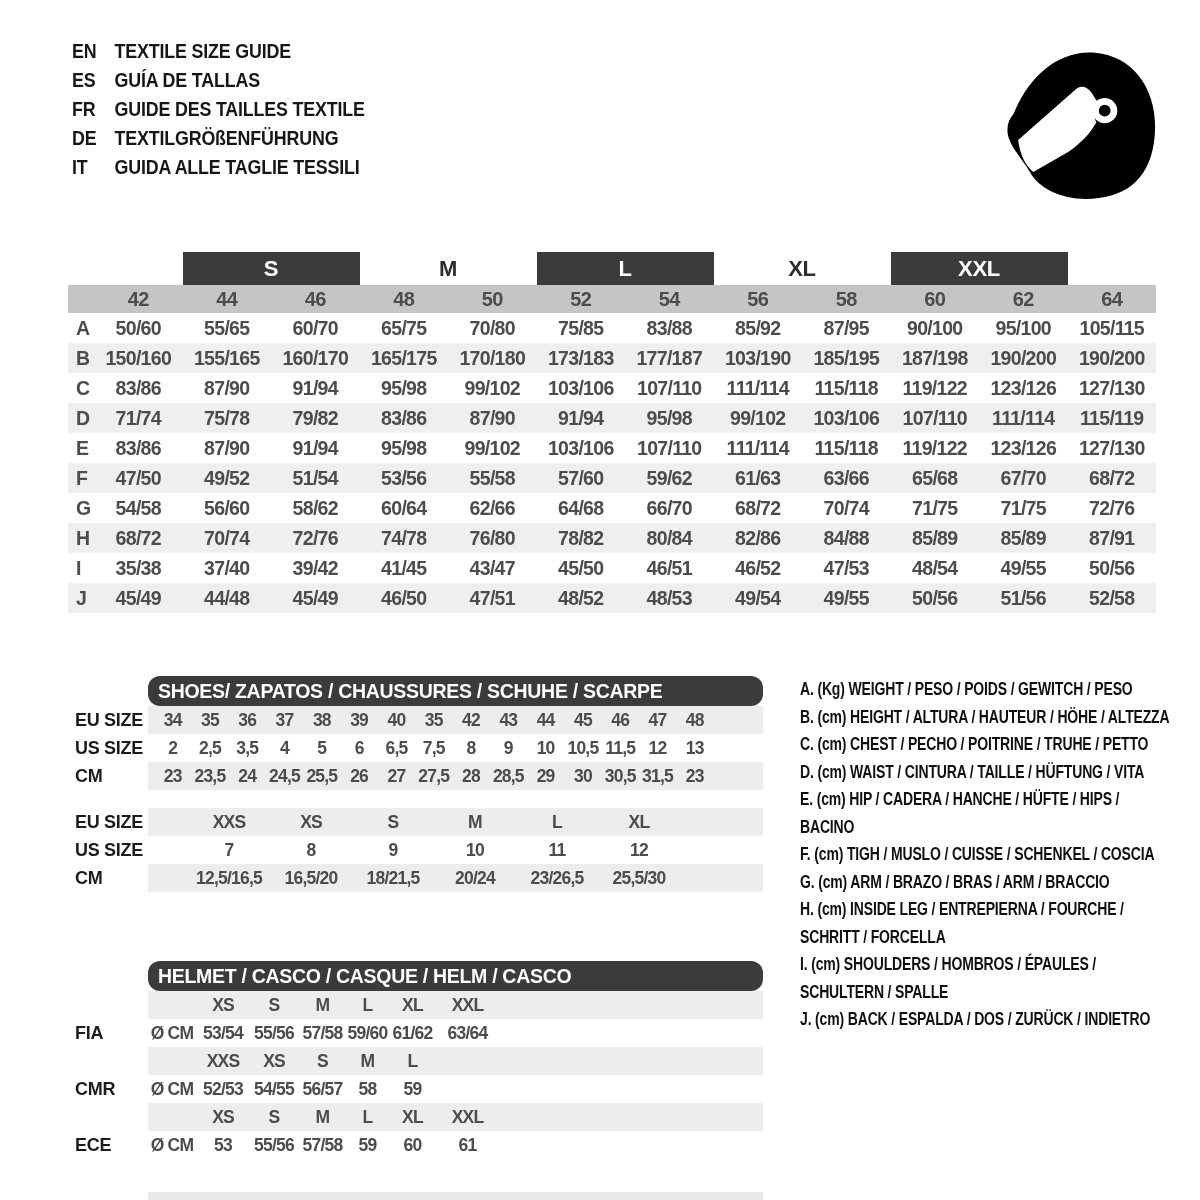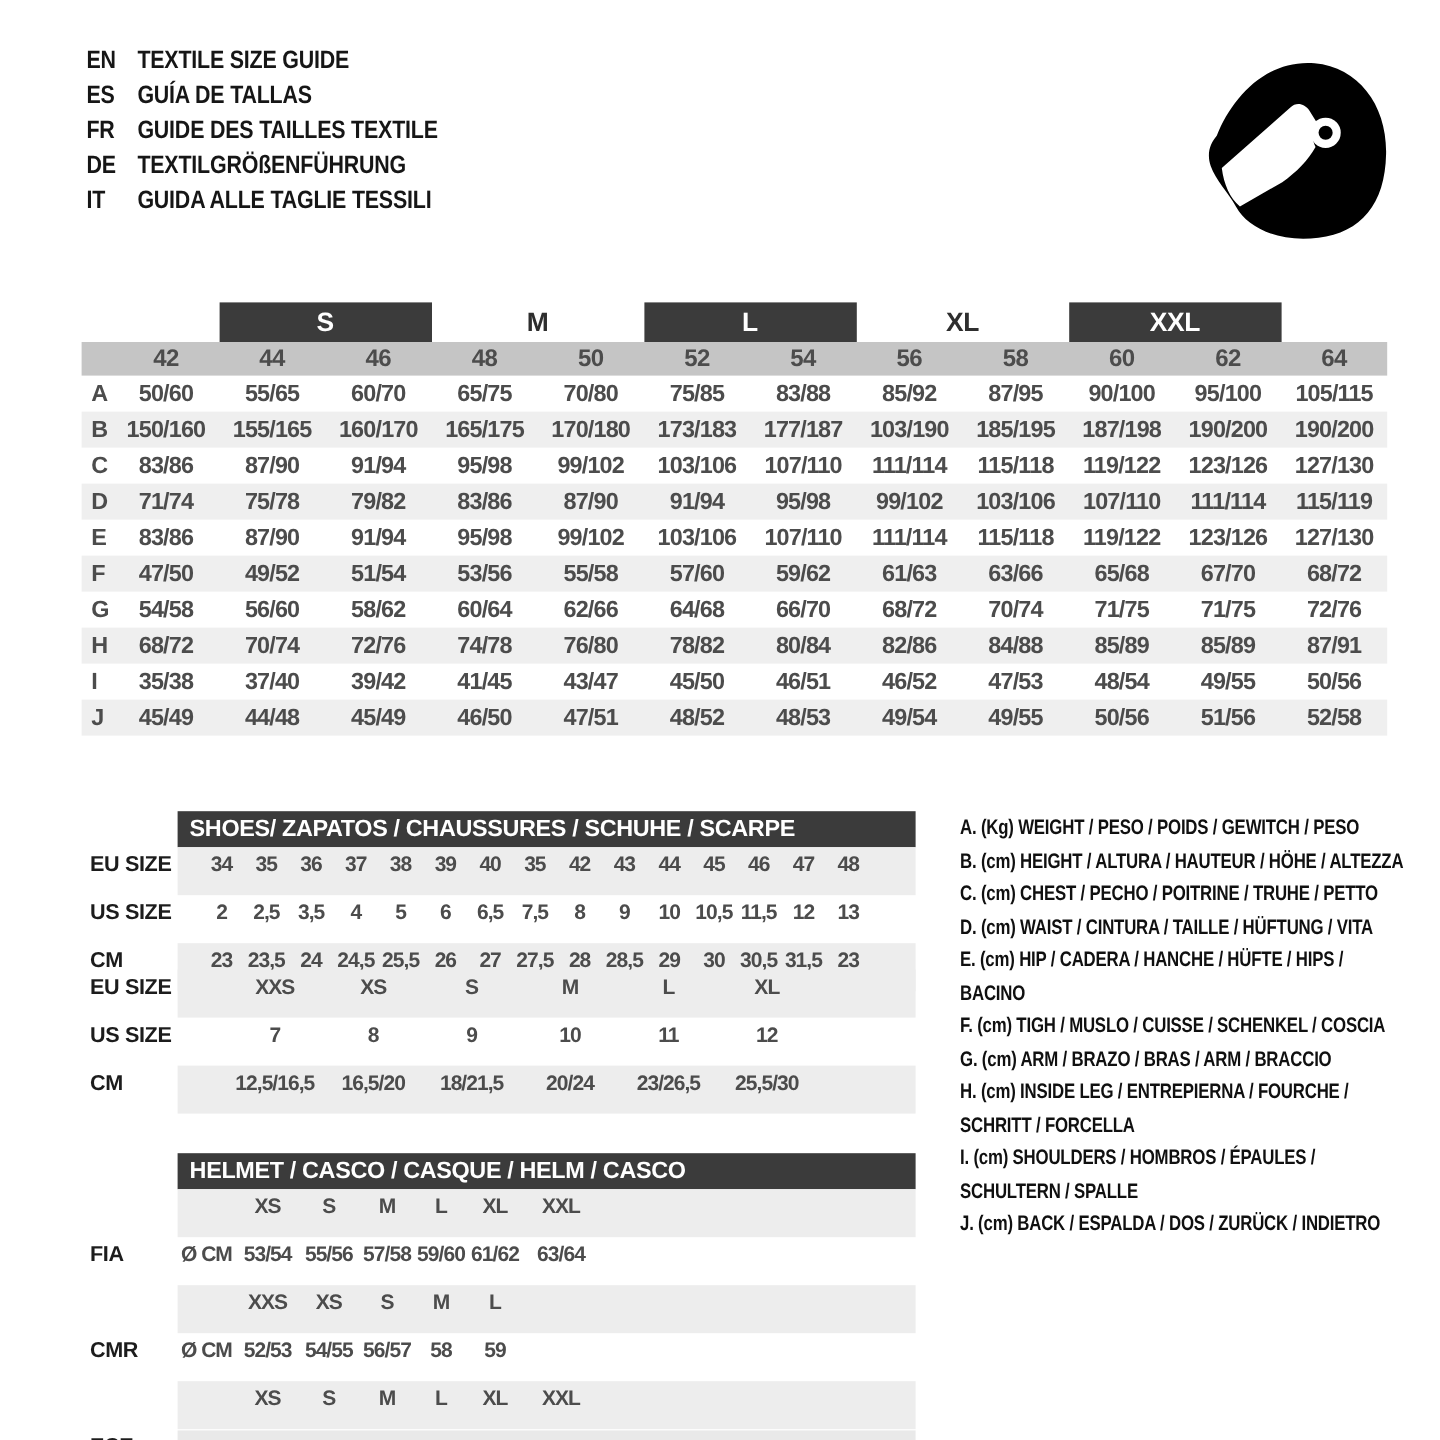--- a/index.html
+++ b/index.html
@@ -34,27 +34,27 @@
   .mt-row{display:grid;grid-template-columns:26px 1fr;height:30px;}
   .mt-rows > .mt-row:nth-child(even){background:#efefef;}
   .mt-letter{font-size:19.5px;color:#4c4c4c;line-height:30px;padding-left:8px;}
   .mt-cell{text-align:center;line-height:30px;font-size:19.5px;color:#4c4c4c;letter-spacing:-0.7px;white-space:nowrap;}
   
   .bt{position:absolute;left:68px;width:695px;}
   .bt-shoes{top:676px;}
   .bt-gloves{top:808px;}
   .bt-helmet{top:961px;}
   .bt-header{margin-left:80px;width:615px;height:30px;background:#3b3b3b;color:#ffffff;
-    font-size:19.5px;line-height:30px;padding-left:10px;box-sizing:border-box;letter-spacing:-0.3px;white-space:nowrap;}
-  .bt-row{display:flex;height:40px;}
+    font-size:19.5px;line-height:30px;padding-left:10px;box-sizing:border-box;letter-spacing:-0.3px;white-space:nowrap;border-radius:12px;}
+  .bt-row{display:flex;height:28px;}
   .bt-label{width:80px;flex:none;font-size:18px;color:#1c1c1c;line-height:28px;padding-left:7px;box-sizing:border-box;letter-spacing:-0.3px;}
   .bt-cells{width:615px;flex:none;box-sizing:border-box;display:grid;}
   .bt-cells.gray{background:#ededed;}
   .cell{text-align:center;line-height:28px;font-size:17.5px;color:#4c4c4c;letter-spacing:-0.8px;white-space:nowrap;}
-  .shoes-cells{grid-template-columns:repeat(15,37.3px);padding-left:18px;}
+  .shoes-cells{grid-template-columns:repeat(15,37.3px);padding-left:6px;}
   .gloves-cells{grid-template-columns:repeat(6,82px);padding-left:40px;}
   .helm-cells{grid-template-columns:48px 54px 48px 49px 41px 49px 61px;}
   .contents{display:contents;}
   
   .legend{position:absolute;left:800px;top:676px;width:470px;transform:scaleX(0.8);transform-origin:0 0;}
   .legend-item{font-size:17.5px;line-height:27.5px;color:#101010;letter-spacing:-0.2px;}
   
   .bottom-strip{position:absolute;left:148px;top:1192px;width:615px;height:8px;background:#e9e9e9;}
 </style>
 </head>

